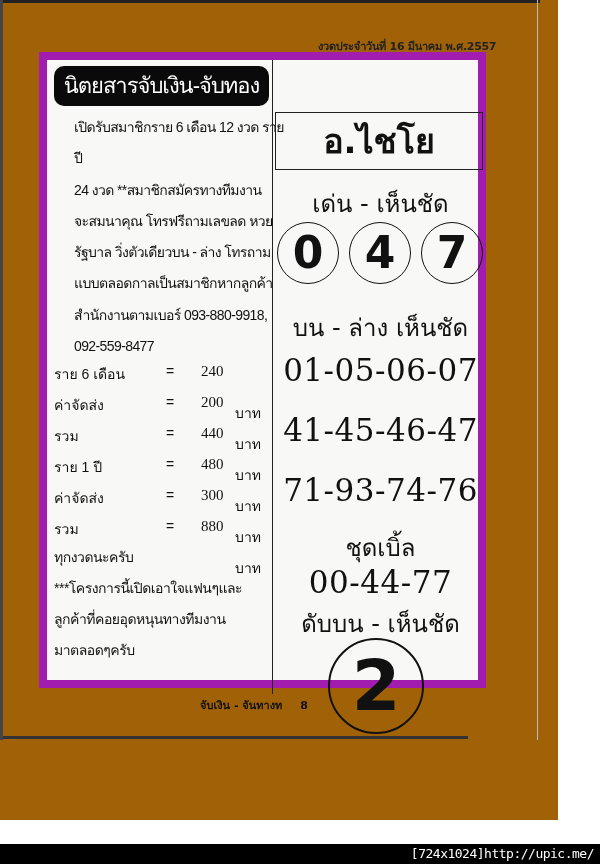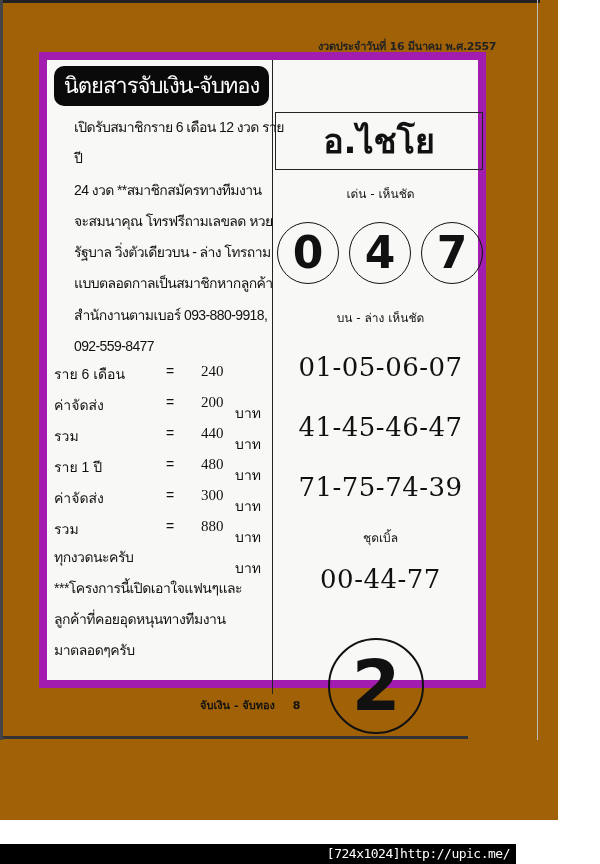--- a/index.html
+++ b/index.html
@@ -69,43 +69,43 @@
     .name-box {
       position:absolute; left:2px; top:4px; width:208px; height:58px;
       border:1.5px solid #222; box-sizing:border-box; text-align:center;
       font-size:34px; font-weight:bold; line-height:56px;
       font-family:"DejaVu Sans", sans-serif;
     }
     .center-text {
       position:absolute; left:0; width:215px; text-align:center;
       font-family:"DejaVu Sans", sans-serif;
     }
-    .sub-head { font-size:12px; }
+    .sub-head { font-size:24px; }
     .digit-circle {
       position:absolute; width:62px; height:62px; border:1.5px solid #111;
       border-radius:50%; box-sizing:border-box; text-align:center;
       font-size:44px; font-weight:bold; line-height:60px;
       font-family:"DejaVu Sans", sans-serif;
     }
     .pair-line {
-      font-size:26px; font-family:"DejaVu Serif", serif; letter-spacing:0.5px;
+      font-size:31px; font-family:"DejaVu Serif", serif; letter-spacing:0.5px;
     }
     .big-circle {
       position:absolute; left:55px; top:530px; width:96px; height:96px;
       border:2px solid #111; border-radius:50%; box-sizing:border-box;
       text-align:center; font-size:70px; font-weight:bold; line-height:92px;
       font-family:"DejaVu Sans", sans-serif;
     }
     .footer {
       position:absolute; left:200px; top:696px; font-size:11px; font-weight:bold;
       font-family:"DejaVu Sans", sans-serif; color:#111;
     }
     .footer .pg { margin-left:14px; }
     .watermark-bar {
-      position:absolute; left:0; top:844px; width:516px; height:20px; background:#000;
+      position:absolute; left:0; top:844px; width:600px; height:20px; background:#000;
     }
     .watermark-text {
       position:absolute; right:6px; top:2px; color:#fff; font-size:13px;
       font-family:"DejaVu Sans Mono", monospace; letter-spacing:-0.5px;
     }
   </style>
 </head>
 <body>
 
 <div class="scan-page">
@@ -182,32 +182,33 @@
       <div class="center-text sub-head" style="top:76px;">เด่น - เห็นชัด</div>
 
       <div class="digit-circle" style="left:4px; top:114px;">0</div>
       <div class="digit-circle" style="left:76px; top:114px;">4</div>
       <div class="digit-circle" style="left:148px; top:114px;">7</div>
 
       <div class="center-text sub-head" style="top:200px;">บน - ล่าง เห็นชัด</div>
 
       <div class="center-text pair-line" style="top:244px;">01-05-06-07</div>
       <div class="center-text pair-line" style="top:304px;">41-45-46-47</div>
-      <div class="center-text pair-line" style="top:364px;">71-75-74-39</div>
+      <div class="center-text pair-line" style="top:364px;">71-93-74-76</div>
 
       <div class="center-text sub-head" style="top:420px;">ชุดเบิ้ล</div>
       <div class="center-text pair-line" style="top:456px;">00-44-77</div>
 
+      <div class="center-text sub-head" style="top:496px;">ดับบน - เห็นชัด</div>
 
       <div class="big-circle">2</div>
     </div>
   </div>
 
   <div class="footer">
-    <span>จับเงิน - จับทอง</span>
+    <span>จับเงิน - จันทางท</span>
     <span class="pg">8</span>
   </div>
 
   <div class="page-bottom-rule"></div>
 </div>
 
 <div class="watermark-bar">
   <span class="watermark-text">[724x1024]http://upic.me/</span>
 </div>
 

